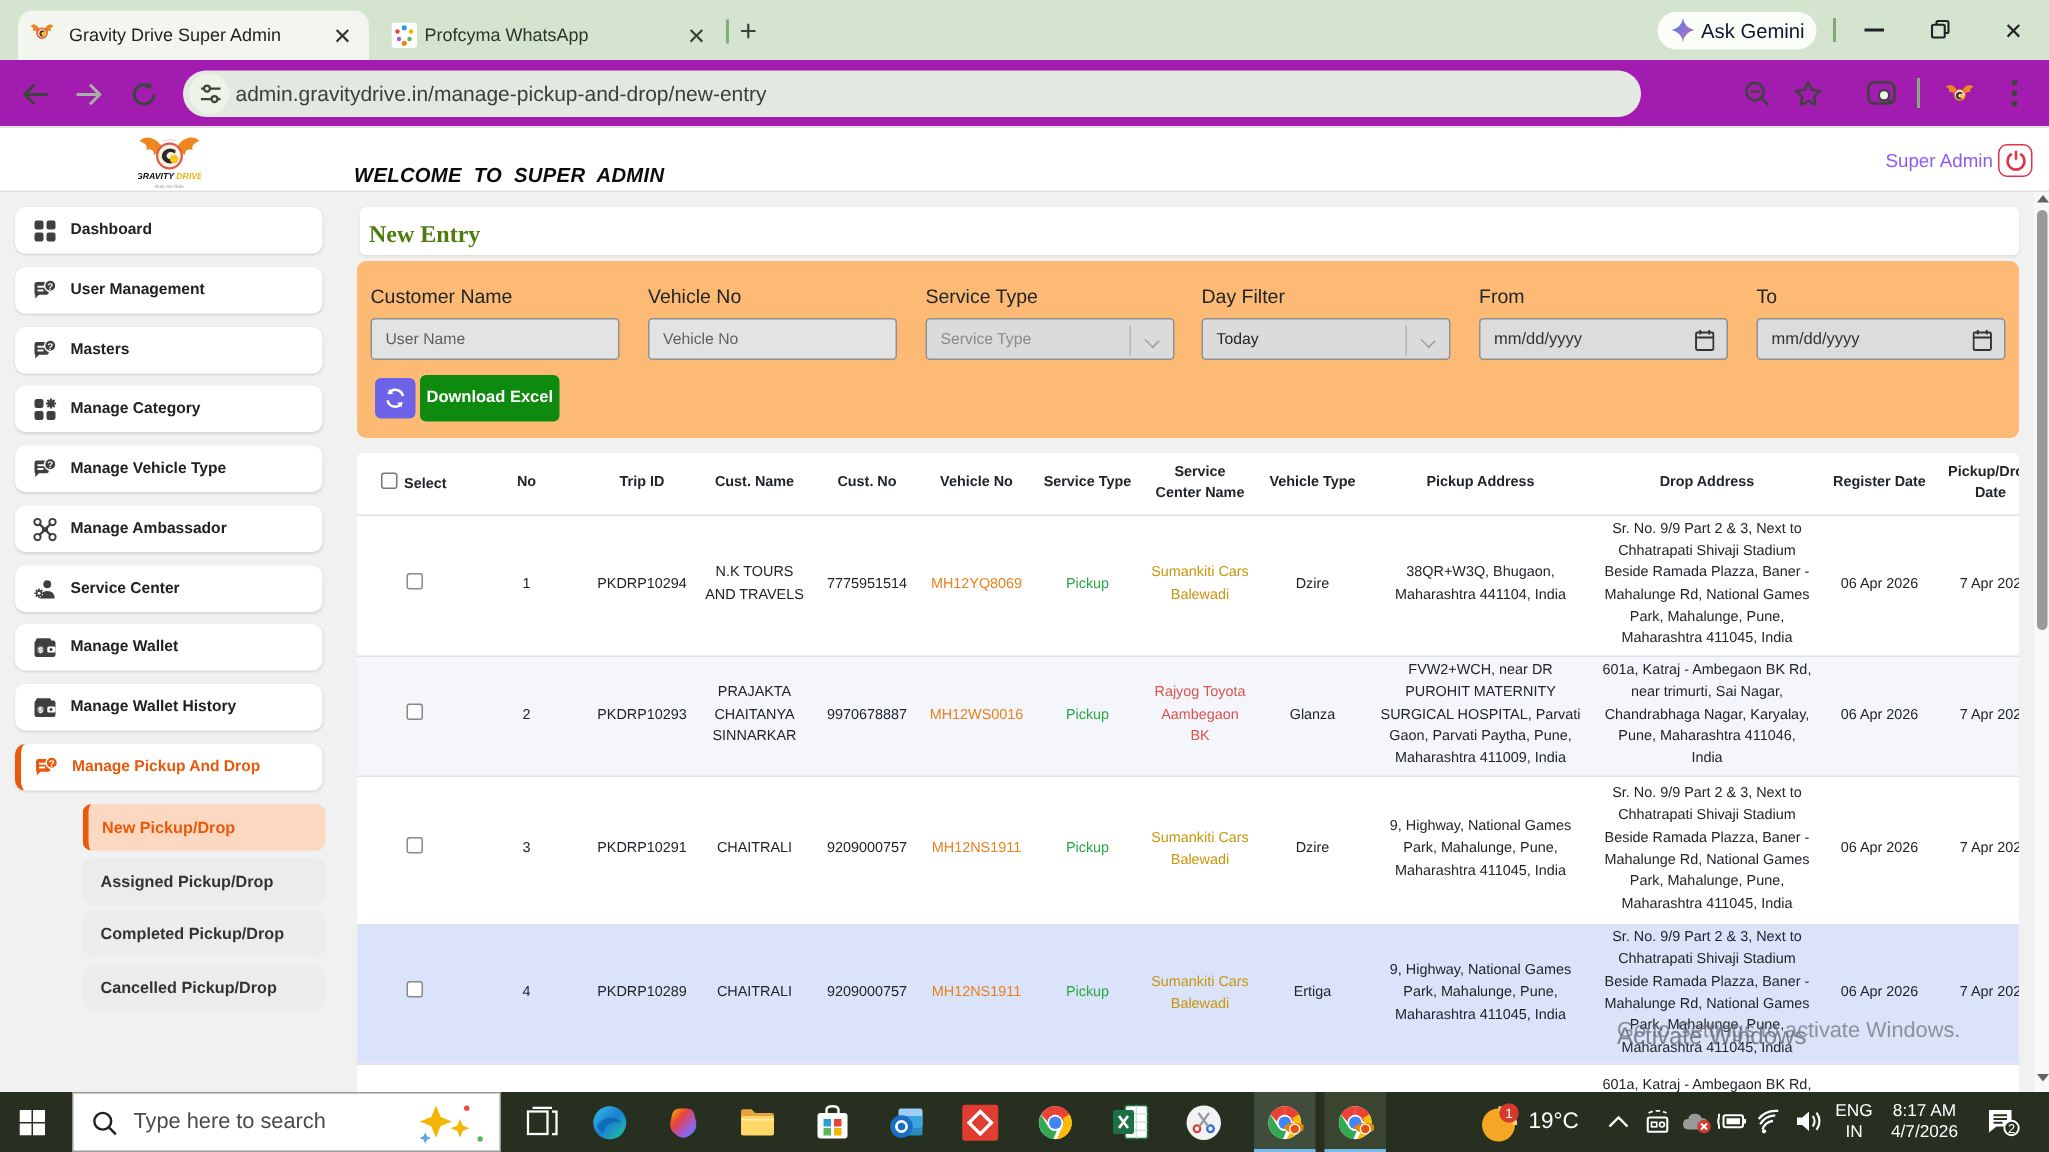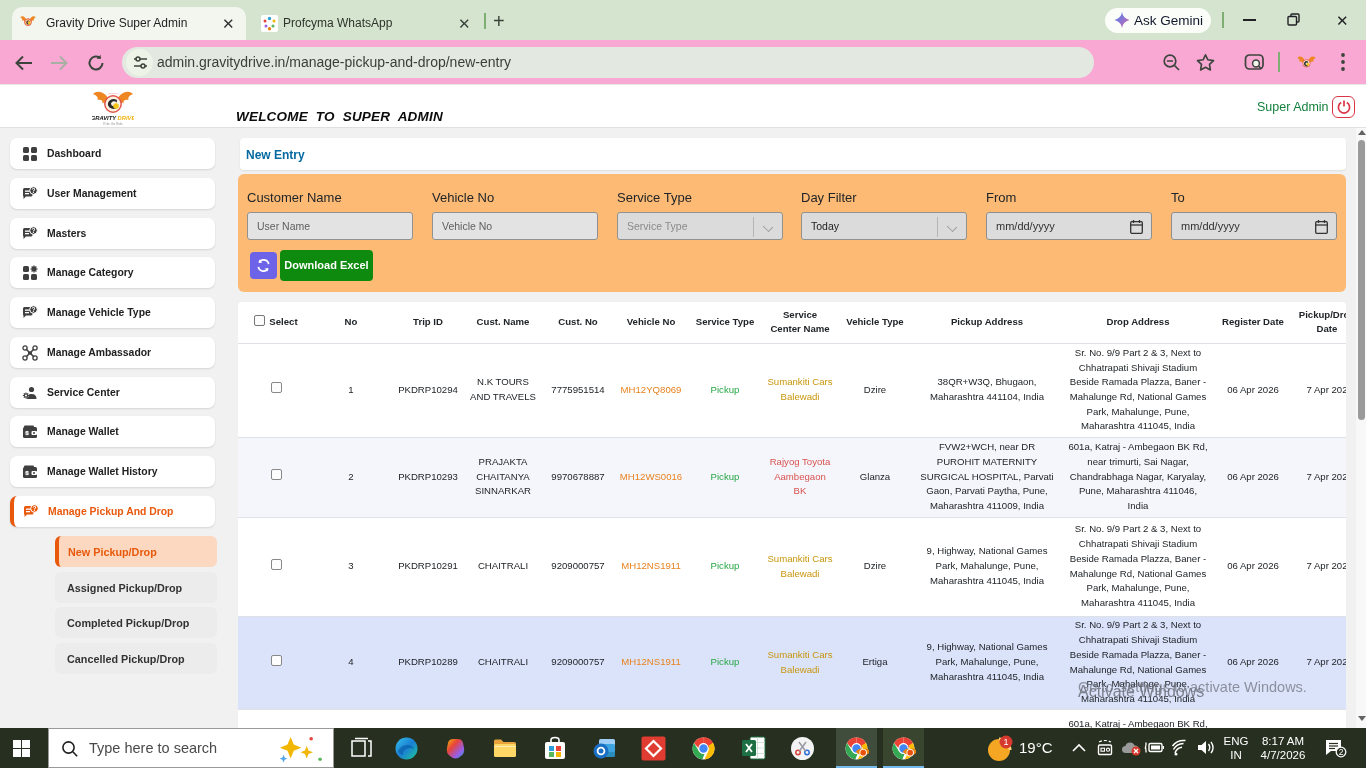--- a/index.html
+++ b/index.html
@@ -8,21 +8,21 @@
 #stage { position:relative; width:1366px; height:768px; background:#f1f1f1; }
 
 
 #tabbar { position:absolute; left:0; top:0; width:1366px; height:40px; background:#d5e4cf; }
 .tab-active { position:absolute; left:12px; top:7px; width:234px; height:33px; background:#f2f6ee; border-radius:10px 10px 0 0; }
 .tab-title { position:absolute; font-size:12px; color:#1f1f1f; white-space:nowrap; }
 .tab2-title { position:absolute; font-size:12px; color:#2d342b; white-space:nowrap; }
 .tabx { position:absolute; font-size:14px; color:#444; }
 
 
-#toolbar { position:absolute; left:0; top:40px; width:1366px; height:45px; background:#f9a8d4; border-bottom:1px solid #e6ebe2; }
+#toolbar { position:absolute; left:0; top:40px; width:1366px; height:45px; background:#a21caf; border-bottom:1px solid #e6ebe2; }
 #urlpill { position:absolute; left:122px; top:7px; width:972px; height:31px; background:#e3e9e0; border-radius:16px; }
 #urltext { position:absolute; left:35px; top:7px; font-size:14px; color:#394038; }
 
 
 #appheader { position:absolute; left:0; top:85px; width:1366px; height:43px; background:#ffffff; border-bottom:1px solid #e0e0e0; }
 
 
 #sidebar { position:absolute; left:0; top:128px; width:228px; height:600px; background:#f1f1f1; }
 .menucard { position:absolute; left:10px; width:205px; height:31px; background:#fff; border-radius:7px; box-shadow:0 1px 2px rgba(0,0,0,0.12); display:flex; align-items:center; }
 .menucard .mic { width:16px; height:16px; margin-left:12px; flex:none; }
@@ -158,21 +158,21 @@
         <path d="M19 16 C15 4 6 1 1 6 C5 7.5 6.5 9.5 5.5 12 C9 11 11 12.5 10.5 15.5 C13 13.5 16 14 19 16.5" fill="#ee8722"></path>
         <path d="M23 16 C27 4 36 1 41 6 C37 7.5 35.5 9.5 36.5 12 C33 11 31 12.5 31.5 15.5 C29 13.5 26 14 23 16.5" fill="#ee8722"></path>
         <path d="M14 7 Q21 3 28 7 Q24.5 5.2 21 5.2 Q17.5 5.2 14 7" fill="#d94f4f"></path>
         <circle cx="21" cy="16" r="8.2" fill="#fdf3e3" stroke="#e2574c" stroke-width="1.5"></circle>
         <path d="M25 12 Q20.5 9.5 17 13 Q14.5 16.5 17.5 19.5 Q21 22.2 24.8 20 L23 17.2 Q21 18.8 19.5 17.2 Q18.2 15.3 20.2 13.8 Q22.5 12.5 24.8 14.5 Z" fill="#2b2b2b"></path>
         <circle cx="24" cy="18" r="2.8" fill="#f5c518"></circle>
         <text x="21" y="31.5" font-size="5.8" font-weight="bold" font-style="italic" text-anchor="middle" fill="#111" font-family="Liberation Sans">GRAVITY <tspan fill="#f0b413">DRIVE</tspan></text>
         <text x="21" y="37" font-size="3.2" text-anchor="middle" fill="#999" font-family="Liberation Sans">Rule the Ride</text>
       </svg>
   <div class="abs" style="left:236px;top:24px;font-size:13.5px;font-weight:bold;font-style:italic;letter-spacing:0.2px;word-spacing:4px;color:#0c0c0c;">WELCOME TO SUPER ADMIN</div>
-  <div class="abs" style="left:1257px;top:15px;font-size:12.5px;font-weight:400;color:#15803d;">Super Admin</div>
+  <div class="abs" style="left:1257px;top:15px;font-size:12.5px;font-weight:400;color:#8b5cf6;">Super Admin</div>
   <div class="abs" style="left:1332px;top:11px;width:23px;height:22px;border:1.6px solid #dc3545;border-radius:6px;"></div>
   <svg class="abs" style="left:1337px;top:15px;" width="14" height="14" viewBox="0 0 14 14">
         <path d="M4.2 2.6 A5.6 5.6 0 1 0 9.8 2.6" fill="none" stroke="#dc3545" stroke-width="1.7"></path>
         <line x1="7" y1="0.5" x2="7" y2="6.5" stroke="#dc3545" stroke-width="1.7"></line>
       </svg>
 </div>
 
 <svg width="0" height="0" style="position:absolute;">
 <defs>
 <g id="ic-dash">
@@ -310,21 +310,21 @@
   <div class="subcard" style="top:479px;">
         <span class="stx">Completed Pickup/Drop</span>
       </div>
   <div class="subcard" style="top:515px;">
         <span class="stx">Cancelled Pickup/Drop</span>
       </div>
 </div>
 
 <div id="main">
   <div class="card" style="left:12px;top:10px;width:1106px;height:32px;"></div>
-  <div class="abs" style="left:18px;top:20px;font-size:12px;font-weight:bold;color:#0369a1;">New Entry</div>
+  <div class="abs" style="left:18px;top:20px;font-size:16px;font-weight:bold;color:#4d7c0f;font-family:Liberation Serif, serif;">New Entry</div>
 
   <div id="filterpanel">
     <div class="flabel" style="left:9px;">Customer Name</div>
     <div class="flabel" style="left:194px;">Vehicle No</div>
     <div class="flabel" style="left:379px;">Service Type</div>
     <div class="flabel" style="left:563px;">Day Filter</div>
     <div class="flabel" style="left:748px;">From</div>
     <div class="flabel" style="left:933px;">To</div>
     <div class="finput" style="left:9px;background:#e3e3e3;">
           <span style="margin-left:9px;color:#5f5f5f;font-size:10.5px;">User Name</span>

